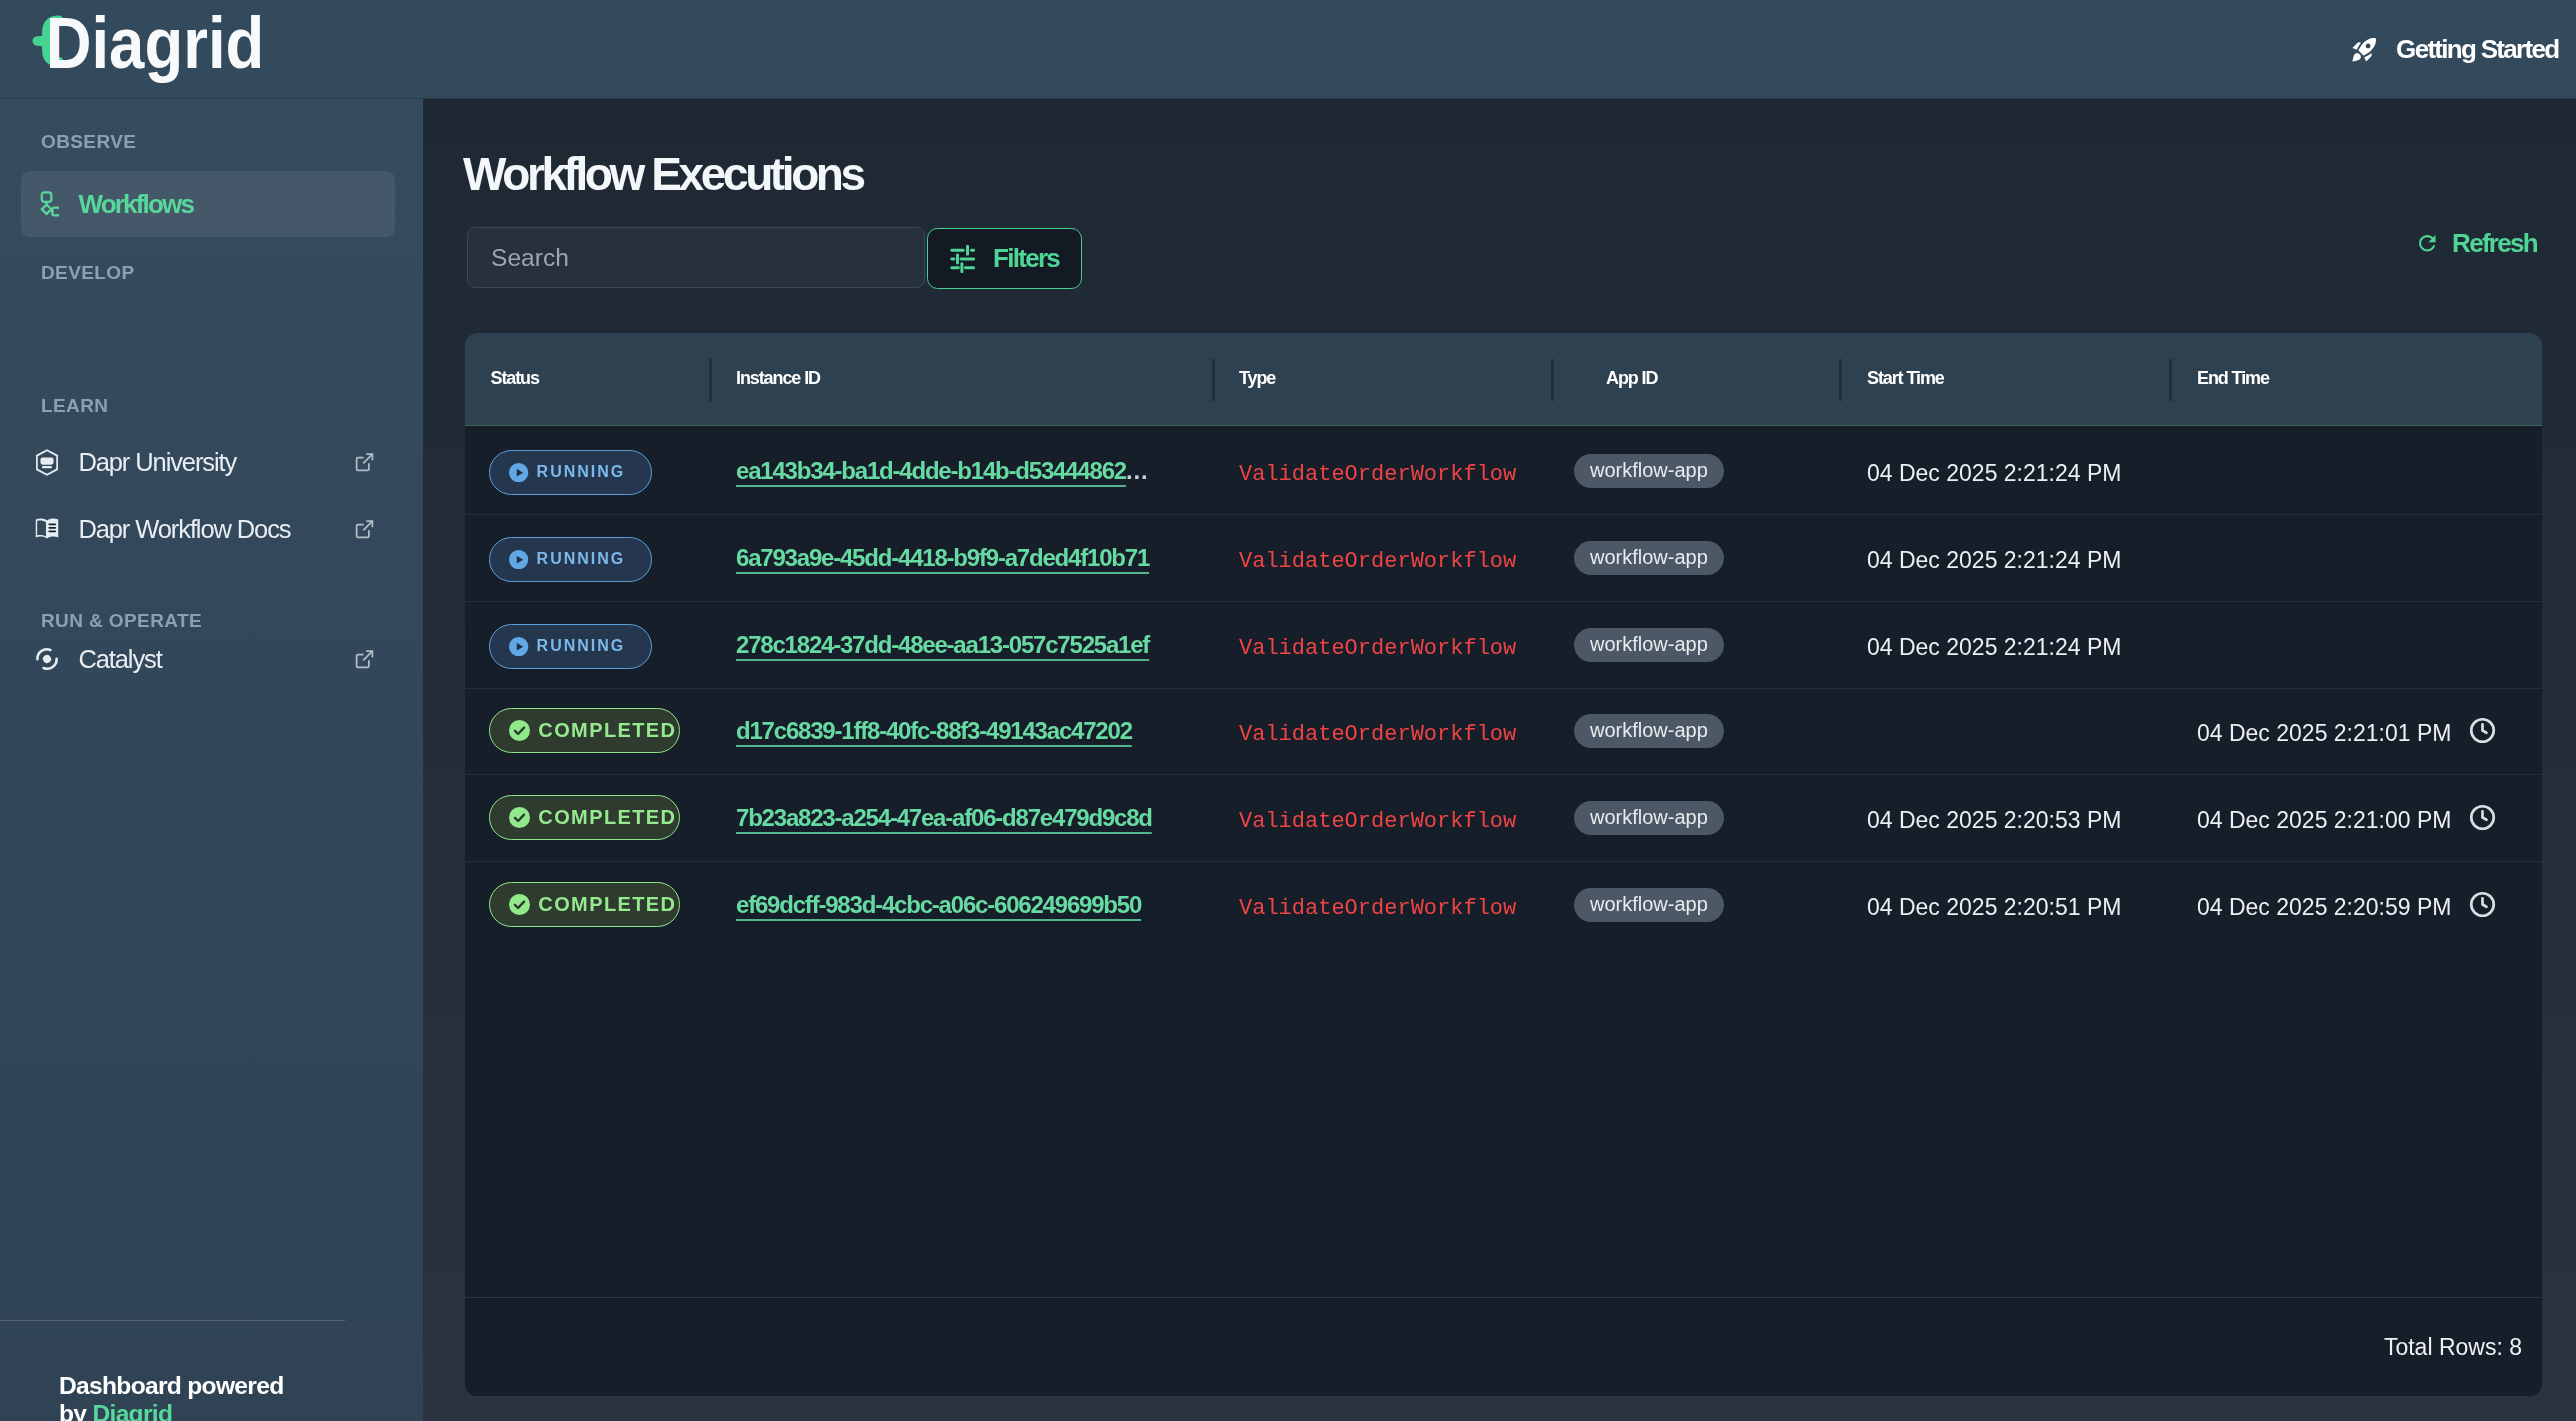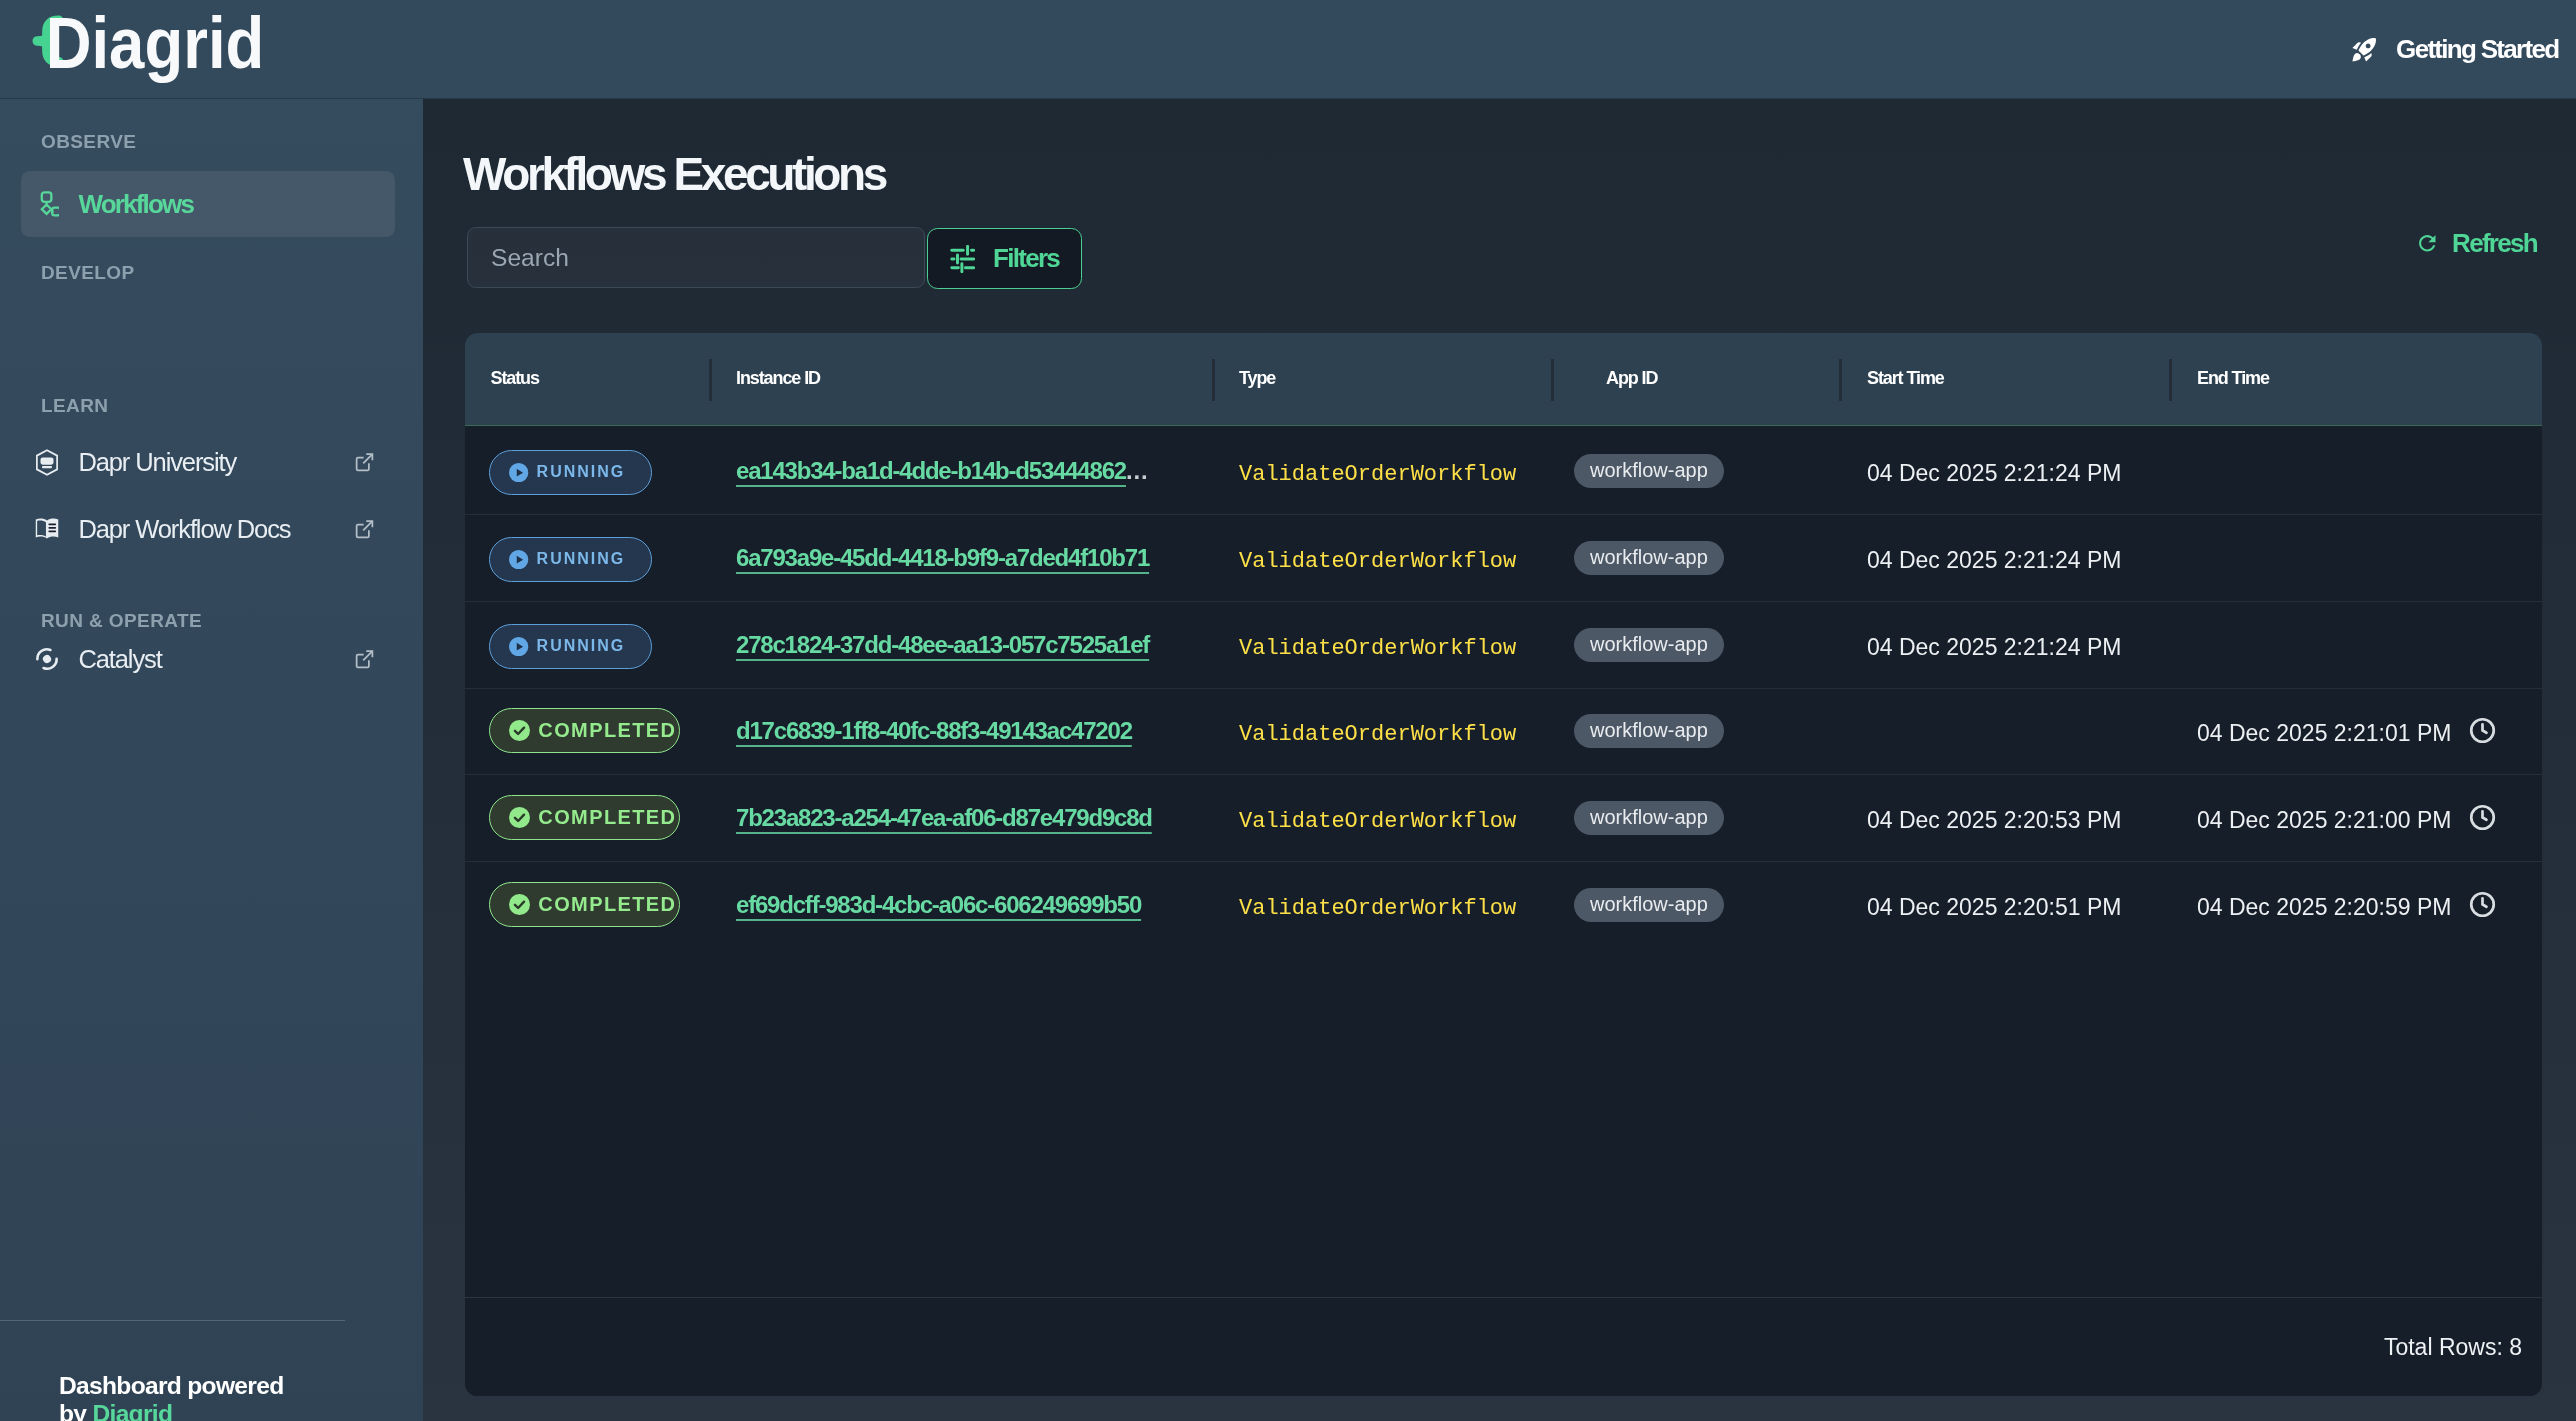--- a/index.html
+++ b/index.html
@@ -87,21 +87,21 @@
     padding-left:19.3px; gap:8px; border:1.8px solid; font-weight:bold;
   }
   .pill.run { border-color:#5d9fd9; color:#7cb8ea; background:#24374e; position:relative; top:1.8px;
     font-size:16px; letter-spacing:2px; padding-right:26px; }
   .pill.done { border-color:#8ee58b; color:#95ea8e; background:#2e3b2e;
     font-size:20px; letter-spacing:1.4px; padding-right:2.6px; }
   .idlink { color:#67d9a2; font-weight:bold; font-size:24px; letter-spacing:-1.2px;
     text-decoration:underline; text-decoration-thickness:1.8px; text-underline-offset:6.1px;
     text-decoration-color:rgba(103,217,162,0.8); }
   .dots { color:#c9ced3; font-weight:bold; font-size:24px; letter-spacing:0.9px; }
-  .mono { font-family:"Liberation Mono", monospace; font-size:22px; color:#fde047; top:4.4px; }
+  .mono { font-family:"Liberation Mono", monospace; font-size:22px; color:#ef4444; top:4.4px; }
   .apill { display:inline-flex; align-items:center; height:34px; border-radius:17.6px;
     padding:0 16px; background:#4d5866; color:#e9ecef; font-size:20px; }
   .time { font-size:23px; color:#edf0f3; top:2.6px; }
   .tfoot {
     position:absolute; left:0; bottom:0; width:2077px; height:99px;
     border-top:0.9px solid #2b3642;
     display:flex; align-items:center; justify-content:flex-end; padding-right:20px;
     color:#eef2f5; font-size:23px;
   }
 </style>
@@ -193,21 +193,21 @@
       </svg>
     </div>
     <div class="gstart">
       <svg width="29" height="29" viewBox="0 0 24 24" fill="#ffffff">
         <path d="M9.19 6.35c-2.04 2.29-3.44 5.58-3.57 5.89L2 10.69l4.05-4.05c.47-.47 1.15-.68 1.81-.55l1.33.26zM11.17 17s3.74-1.55 5.89-3.7c5.4-5.4 4.5-9.62 4.21-10.57-.95-.3-5.17-1.19-10.57 4.21C8.55 9.09 7 12.83 7 12.83L11.17 17zm6.48-2.19c-2.29 2.04-5.58 3.44-5.89 3.57L13.31 22l4.05-4.05c.47-.47.68-1.15.55-1.81l-.26-1.33zM9 18c0 .83-.34 1.58-.88 2.12C6.94 21.3 2 22 2 22s.7-4.94 1.88-6.12A2.996 2.996 0 0 1 9 18zm4-9c0-1.1.9-2 2-2s2 .9 2 2-.9 2-2 2-2-.9-2-2z"></path>
       </svg>
       <span>Getting Started</span>
     </div>
   </div>
 
-  <div class="title">Workflows Executions</div>
+  <div class="title">Workflow Executions</div>
   <div class="search">Search</div>
   <div class="filters">
     <svg width="25.5" height="28" viewBox="0 0 29 32" fill="none" stroke="#4fd596" stroke-width="3.4" stroke-linecap="round">
       <path d="M2 6 H15"></path>
       <path d="M24.5 6 H27"></path>
       <path d="M20 1.5 V10.5"></path>
       <path d="M2 16 H4.5"></path>
       <path d="M12.5 16 H27"></path>
       <path d="M8.5 11.5 V20.5"></path>
       <path d="M2 26 H9.5"></path>

